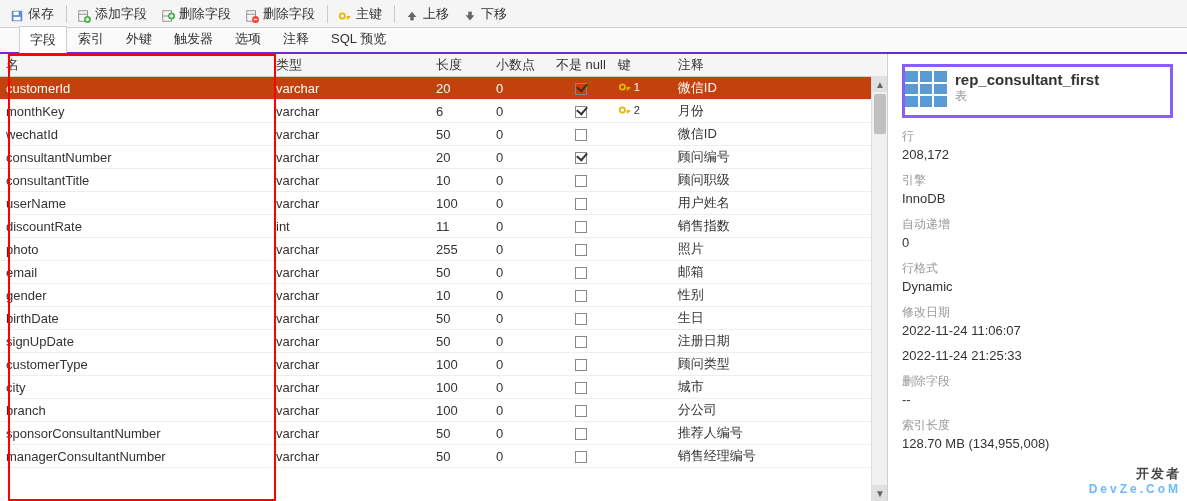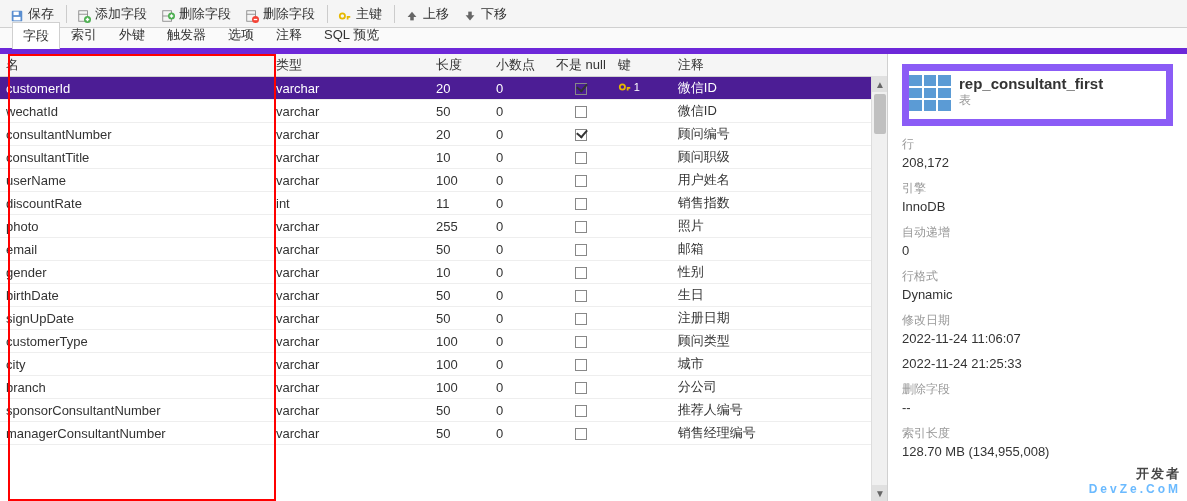--- a/index.html
+++ b/index.html
@@ -1,43 +1,43 @@
 <!DOCTYPE html>
 <html><head>
 <meta charset="utf-8">
 <style>
 *{box-sizing:border-box;margin:0;padding:0;font-family:"Microsoft YaHei","SimSun",Arial,sans-serif;font-size:13px;color:#333}
 body{background:#fff;width:1187px;height:501px;overflow:hidden;display:flex;flex-direction:column}
 .toolbar{display:flex;align-items:center;height:28px;border-bottom:1px solid #d0d0d0;padding:0 4px;background:#f5f5f5}
 .tb-btn{display:flex;align-items:flex-end;padding:2px 6px;margin-right:2px;cursor:pointer}
 .tb-sep{width:1px;height:18px;background:#ccc;margin:0 4px}
 .tb-icon{width:14px;height:14px;margin-right:4px;display:inline-block}
-.tabs{display:flex;align-items:flex-end;height:26px;border-bottom:6px solid #6d28d9;padding-left:12px;background:#fafafa}
+.tabs{display:flex;align-items:flex-end;height:26px;border-bottom:2px solid #6d28d9;padding-left:19px;background:#fafafa}
 .tab{padding:4px 10px;border:1px solid transparent;border-bottom:none;cursor:pointer;color:#333}
 .tab.active{border-color:#d0d0d0;background:#fff;position:relative;top:1px}
 .main{display:flex;flex:1;min-height:0}
 .grid-wrap{flex:1;position:relative;overflow:hidden}
 .grid{width:100%;border-collapse:collapse}
 .grid th,.grid td{text-align:left;padding:2px 6px;height:22px;border-bottom:1px solid #eee;font-weight:normal;white-space:nowrap}
 .grid th{background:#f5f5f5;border-bottom:1px solid #d0d0d0;cursor:pointer}
 .col-name{width:270px}
 .col-type{width:160px}
 .col-len{width:60px}
 .col-dec{width:60px}
 .col-null{width:60px;text-align:center}
 .col-key{width:60px}
 .col-comment{width:auto}
-tr.sel td{background:#4c1d95;color:#fff}
+tr.sel td{background:#c2410c;color:#fff}
 tr.sel td *{color:#fff}
 .namebox{border:2px solid red;position:absolute;left:8px;top:0;width:268px;height:calc(100% - 0px);pointer-events:none}
 .scrollbar{position:absolute;right:0;top:22px;width:16px;bottom:0;background:#f0f0f0;border-left:1px solid #ddd}
 .scroll-thumb{position:absolute;left:2px;top:2px;width:12px;height:40px;background:#c0c0c0;border-radius:2px}
 .scroll-arrow{position:absolute;left:0;width:16px;height:16px;background:#e0e0e0;display:flex;align-items:center;justify-content:center;font-size:10px;color:#666}
 .side{width:300px;border-left:1px solid #d0d0d0;padding:10px 14px;overflow:auto;background:#fff}
-.side-hdr{display:flex;align-items:flex-start;border:7px solid #8b5cf6;padding:4px 6px 8px 0}
+.side-hdr{display:flex;align-items:flex-start;border:3px solid #8b5cf6;padding:4px 6px 8px 0}
 .tbl-icon{width:42px;height:36px;margin-right:8px}
 .side-title{font-size:15px;font-weight:bold;color:#333}
 .side-sub{color:#999;font-size:12px}
 .side-block{margin:10px 0}
 .side-label{color:#999;font-size:12px;margin-bottom:2px}
 .side-val{color:#333;font-size:13px}
 .watermark{position:absolute;right:6px;bottom:6px;font-size:28px;font-weight:bold;color:#5bb3ff;opacity:.9;letter-spacing:2px;pointer-events:none;text-align:right;line-height:1}
 .watermark .sm{font-size:12px;color:#5bb3ff;letter-spacing:3px;display:block}
 .chk{width:12px;height:12px;border:1px solid #888;display:inline-block;vertical-align:middle;position:relative}
 .chk.on::after{content:"";position:absolute;left:1px;top:-1px;width:8px;height:5px;border-left:2px solid #333;border-bottom:2px solid #333;transform:rotate(-50deg)}
@@ -144,20 +144,35 @@
             <td class="col-key"><span class="key-icon">
                 <svg viewBox="0 0 16 16">
                   <circle cx="5" cy="8" r="3" fill="none" stroke="#e6b800" stroke-width="2"></circle>
                   <path d="M8 8h6v2h-2v2h-2V8" fill="#e6b800"></path>
                 </svg>
                 <span class="key-num">1</span>
               </span></td>
             <td class="col-comment">微信ID</td>
           </tr>
           <tr>
+            <td class="col-name">monthKey</td>
+            <td class="col-type">varchar</td>
+            <td class="col-len">6</td>
+            <td class="col-dec">0</td>
+            <td class="col-null" style="text-align:center"><span class="chk on"></span></td>
+            <td class="col-key"><span class="key-icon">
+                <svg viewBox="0 0 16 16">
+                  <circle cx="5" cy="8" r="3" fill="none" stroke="#e6b800" stroke-width="2"></circle>
+                  <path d="M8 8h6v2h-2v2h-2V8" fill="#e6b800"></path>
+                </svg>
+                <span class="key-num">2</span>
+              </span></td>
+            <td class="col-comment">月份</td>
+          </tr>
+          <tr>
             <td class="col-name">wechatId</td>
             <td class="col-type">varchar</td>
             <td class="col-len">50</td>
             <td class="col-dec">0</td>
             <td class="col-null" style="text-align:center"><span class="chk"></span></td>
             <td class="col-key"></td>
             <td class="col-comment">微信ID</td>
           </tr>
           <tr>
             <td class="col-name">consultantNumber</td>

